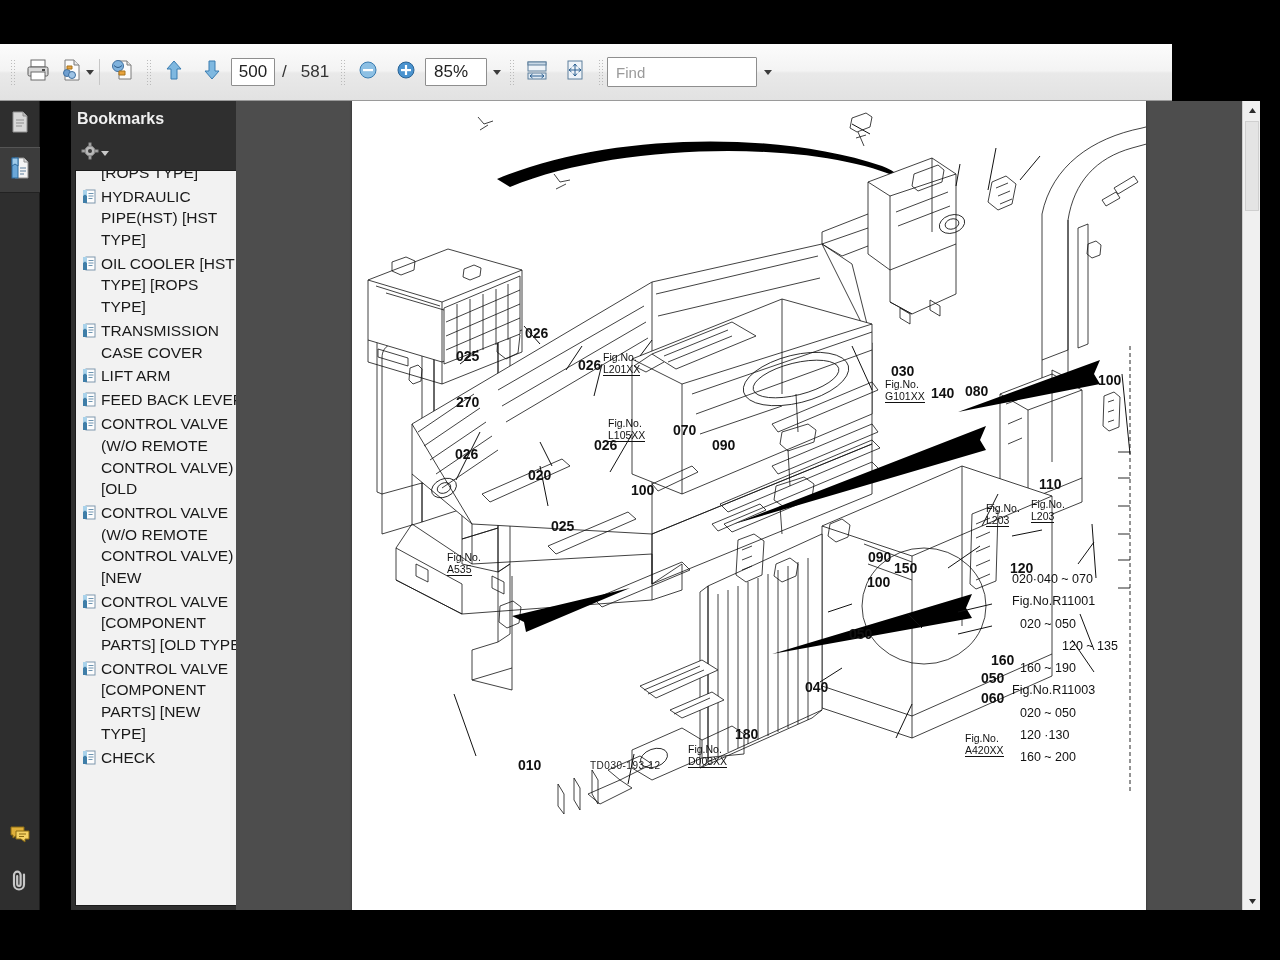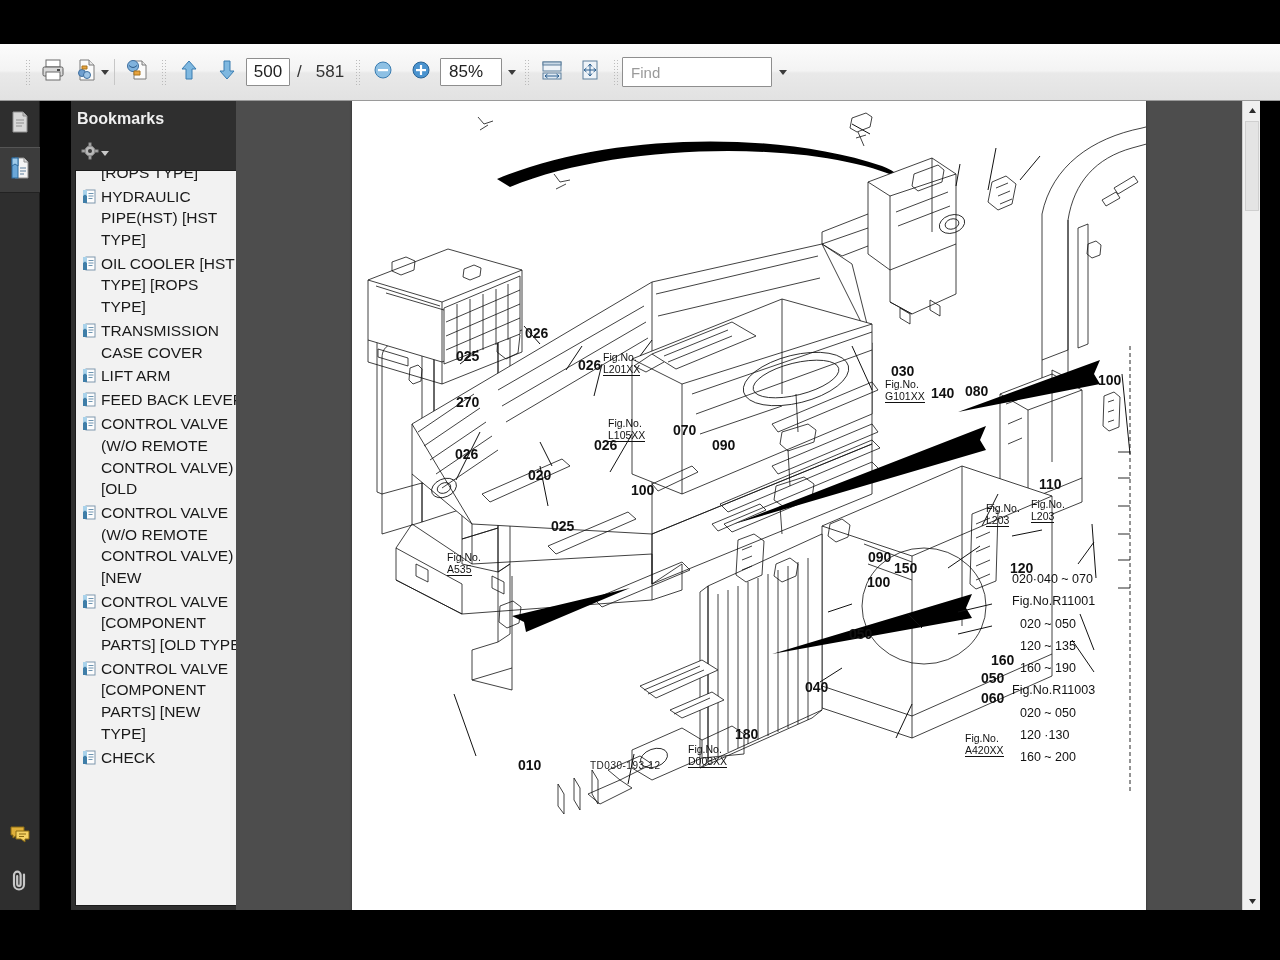--- a/index.html
+++ b/index.html
@@ -12,25 +12,25 @@
   }
   #app {
     position: relative;
     width: 1280px; height: 960px;
     background: #000;
   }
 
   
   .toolbar {
     position: absolute; left: 0; top: 44px;
-    width: 1280px; height: 57px;
+    width: 1172px; height: 57px;
     background: linear-gradient(to bottom,#fcfcfc 0%,#f3f3f3 48%,#e9e9e9 52%,#e2e2e2 100%);
     border-bottom: 1px solid #9a9a9a;
     display: flex; align-items: center;
-    padding-left: 21px;
+    padding-left: 6px;
   }
   .tb-group { display: flex; align-items: center; height: 100%; }
   .tb-btn {
     width: 38px; height: 38px;
     display: flex; align-items: center; justify-content: center;
     border: 1px solid transparent;
     border-radius: 3px;
     position: relative;
   }
   .grip {
@@ -735,21 +735,21 @@
             <div style="position: absolute; left: 634px; top: 409px; font: 10.5px &quot;Liberation Sans&quot;, sans-serif; color: rgb(17, 17, 17); white-space: nowrap;"><div style="line-height:1.0">Fig.No.</div><div style="border-bottom:1px solid #111;line-height:1.15;display:inline-block">L203</div></div>
             <div style="position: absolute; left: 679px; top: 405px; font: 10.5px &quot;Liberation Sans&quot;, sans-serif; color: rgb(17, 17, 17); white-space: nowrap;"><div style="line-height:1.0">Fig.No.</div><div style="border-bottom:1px solid #111;line-height:1.15;display:inline-block">L203</div></div>
             <div style="position: absolute; left: 95px; top: 458px; font: 10.5px &quot;Liberation Sans&quot;, sans-serif; color: rgb(17, 17, 17); white-space: nowrap;"><div style="line-height:1.0">Fig.No.</div><div style="border-bottom:1px solid #111;line-height:1.15;display:inline-block">A535</div></div>
             <div style="position: absolute; left: 613px; top: 639px; font: 10.5px &quot;Liberation Sans&quot;, sans-serif; color: rgb(17, 17, 17); white-space: nowrap;"><div style="line-height:1.0">Fig.No.</div><div style="border-bottom:1px solid #111;line-height:1.15;display:inline-block">A420XX</div></div>
             <div style="position: absolute; left: 336px; top: 650px; font: 10.5px &quot;Liberation Sans&quot;, sans-serif; color: rgb(17, 17, 17); white-space: nowrap;"><div style="line-height:1.0">Fig.No.</div><div style="border-bottom:1px solid #111;line-height:1.15;display:inline-block">D003XX</div></div>
             <div style="position: absolute; left: 238px; top: 666px; font: 10px &quot;Liberation Sans&quot;, sans-serif; color: rgb(34, 34, 34); letter-spacing: 0.5px; white-space: nowrap;">TD030-193-12</div>
             <div style="position: absolute; left: 660px; top: 474px; font: 12.5px / 1.78 &quot;Liberation Sans&quot;, sans-serif; color: rgb(17, 17, 17); white-space: nowrap;">
               <div>020·040 ~ 070</div>
               <div>Fig.No.R11001</div>
               <div style="padding-left: 8px;">020 ~ 050</div>
-              <div style="padding-left: 8px;">120 ~ 135</div>
+              <div style="padding-left: 8px; margin-left: 42px;">120 ~ 135</div>
               <div style="padding-left: 8px;">160 ~ 190</div>
               <div>Fig.No.R11003</div>
               <div style="padding-left: 8px;">020 ~ 050</div>
               <div style="padding-left: 8px;">120 ·130</div>
               <div style="padding-left: 8px;">160 ~ 200</div>
             </div>
           </div>
     </div>
   </div>
 

